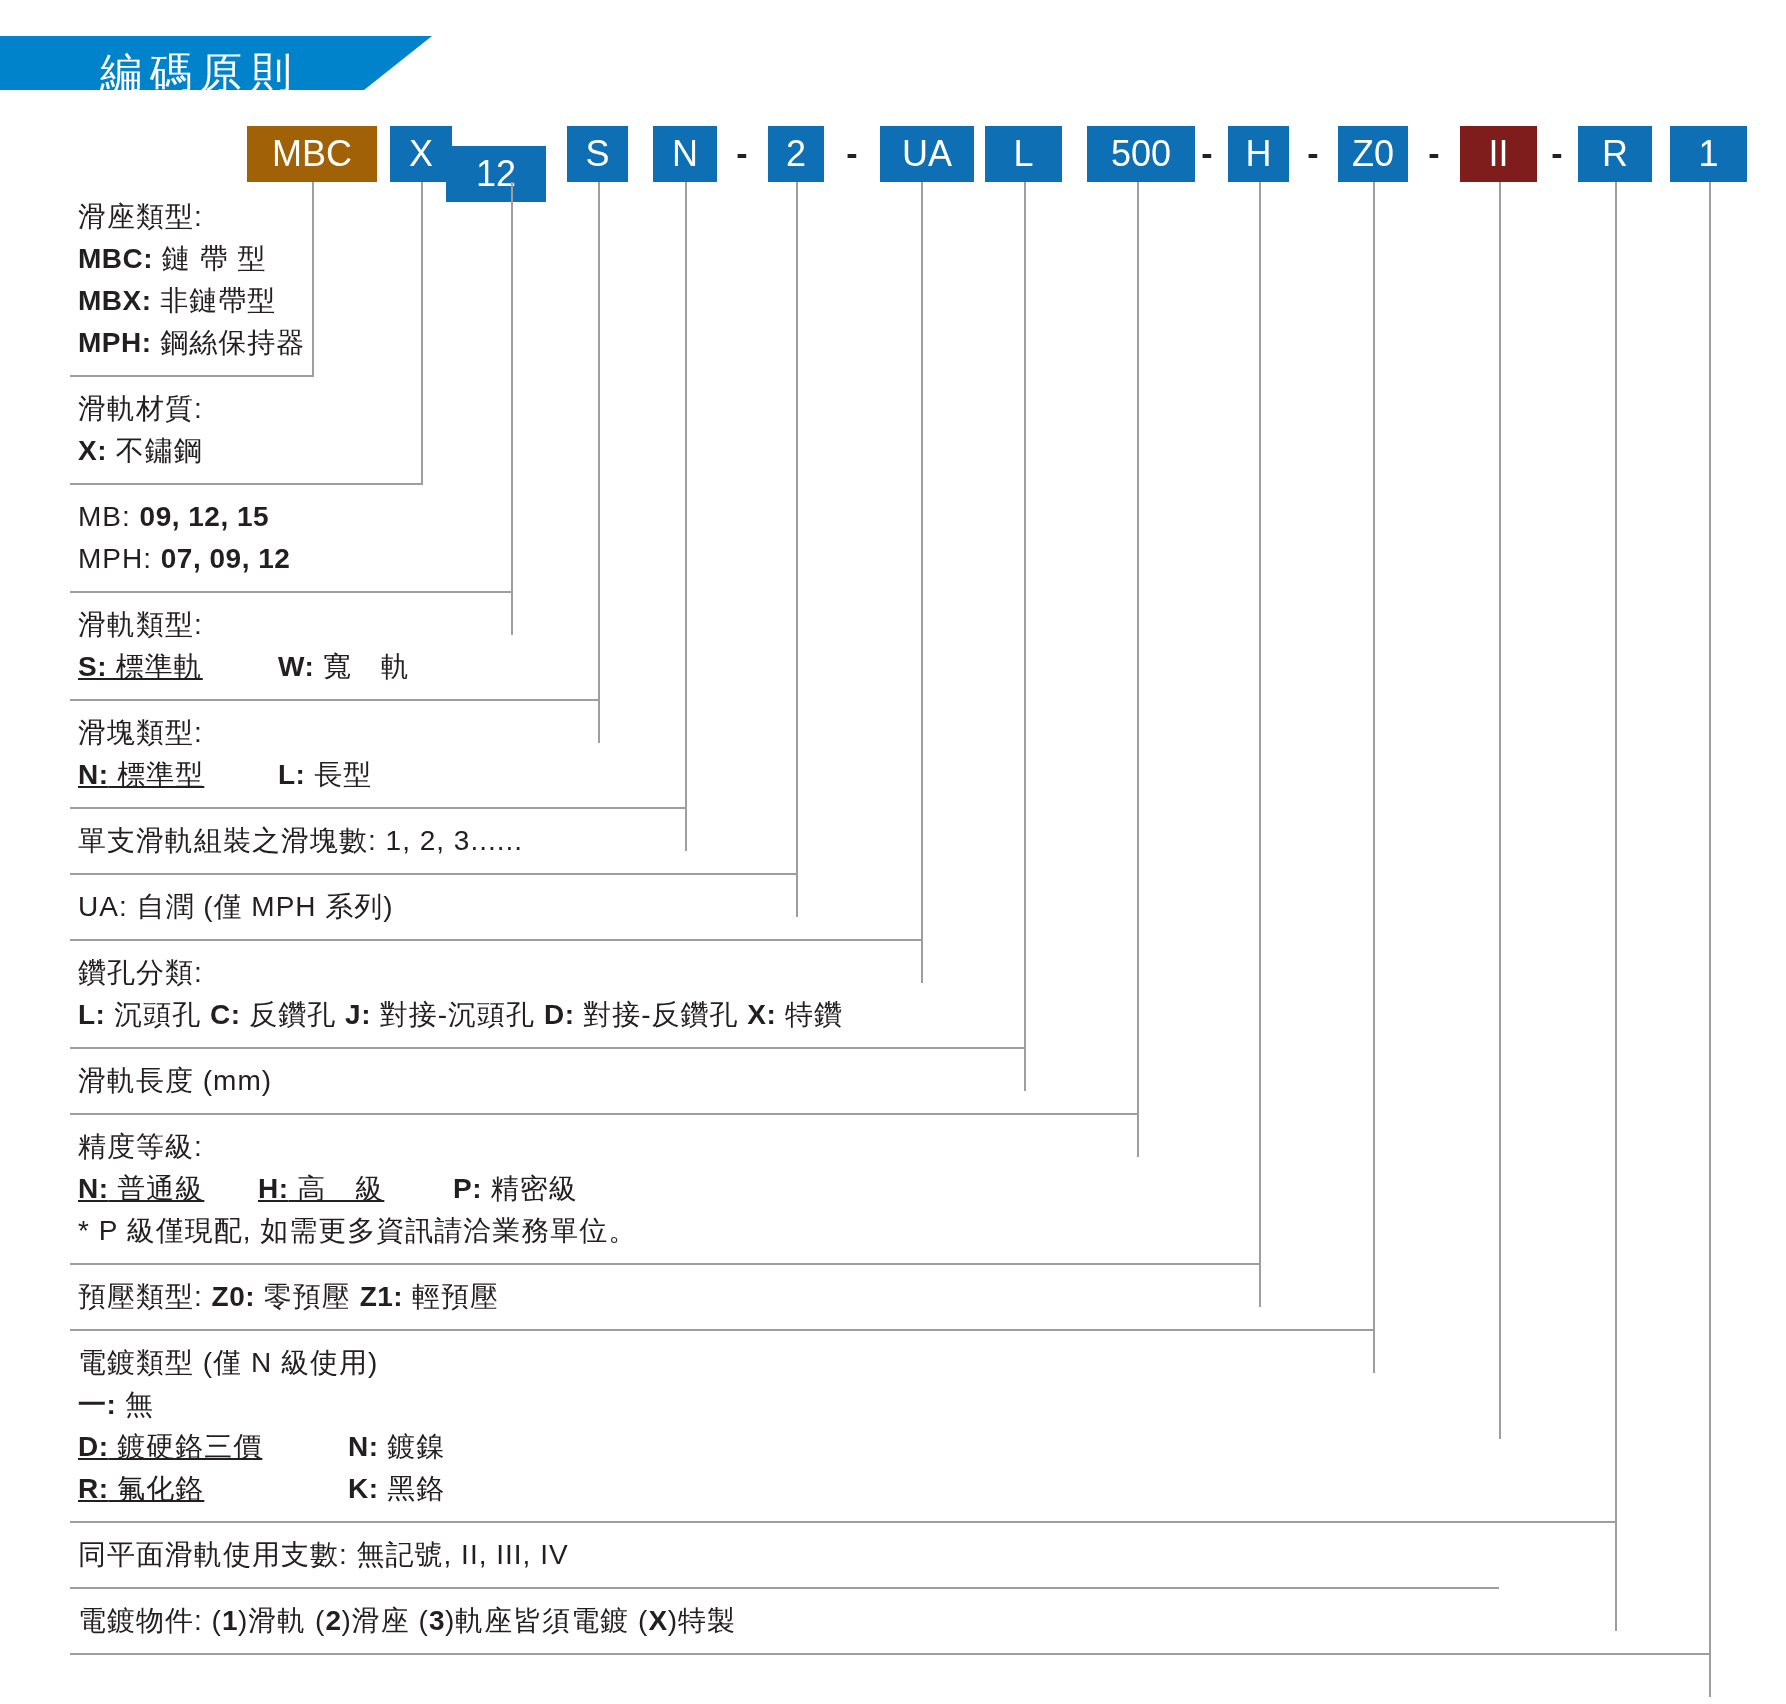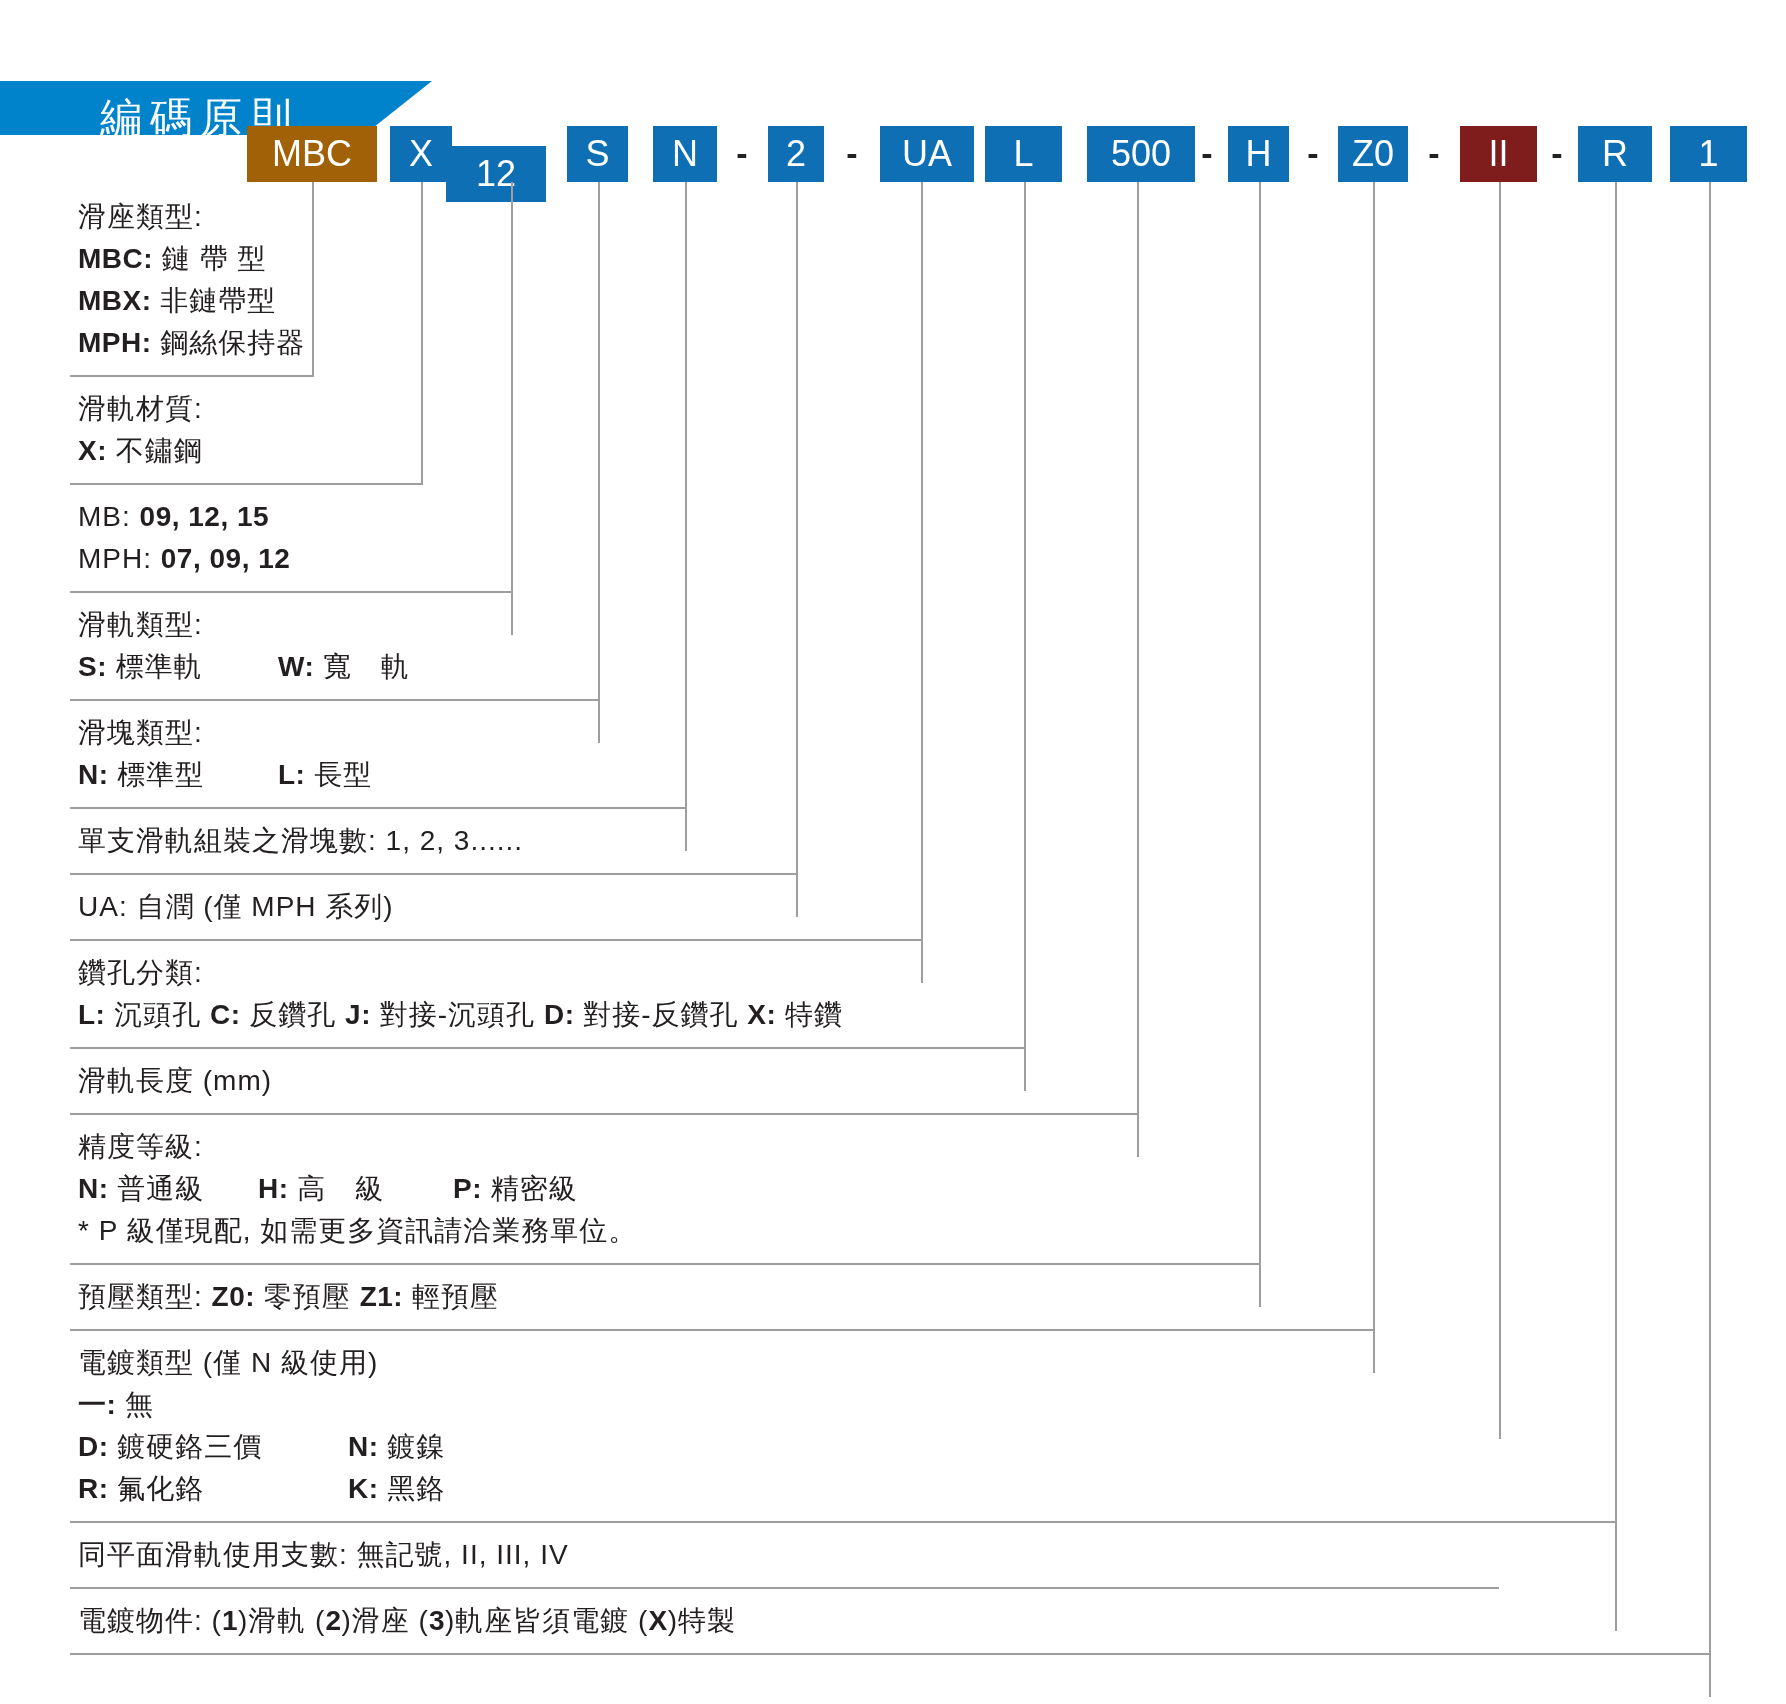--- a/index.html
+++ b/index.html
@@ -1,33 +1,33 @@
 <!DOCTYPE html>
 <html><head>
 <meta charset="utf-8">
 <style>
   html,body{margin:0;padding:0;background:#ffffff;}
   #page{position:relative;width:1786px;height:1704px;background:#ffffff;overflow:hidden;
         font-family:"Liberation Sans", sans-serif;color:#231f20;}
   
   #banner{position:absolute;left:0;top:36px;width:432px;height:54px;
-          clip-path:polygon(0 0,100% 0,calc(100% - 68px) 100%,0 100%);margin-top:45px;}
+          clip-path:polygon(0 0,100% 0,calc(100% - 68px) 100%,0 100%);}
   #banner .txt{position:absolute;left:100px;top:0;line-height:74px;
           font-size:42px;color:#ffffff;letter-spacing:8px;}
   
   .code-box{position:absolute;top:126px;height:56px;color:#fff;
             font-size:36px;text-align:center;line-height:56px;}
   .code-dash{position:absolute;top:126px;height:56px;line-height:54px;
             font-size:34px;font-weight:700;color:#222;transform:translateX(-50%);}
   
   #sections{position:absolute;left:70px;top:185px;width:1700px;}
   .section{border-bottom:2px solid #9e9e9e;padding:11px 12px 11px 8px;box-sizing:border-box;}
   .sline{font-size:28px;line-height:42px;letter-spacing:1px;white-space:nowrap;}
   .sline b{font-weight:700;letter-spacing:0.5px;}
-  .colspan{display:inline-block;}
+  .colspan{display:inline-block;text-decoration:underline;}
   
   .connector{position:absolute;width:2px;background:#9e9e9e;}
 </style>
 </head>
 <body>
 
 <div id="page">
   <div id="banner" style="background: rgb(0, 131, 203);">
     <span class="txt">編碼原則</span>
   </div>

